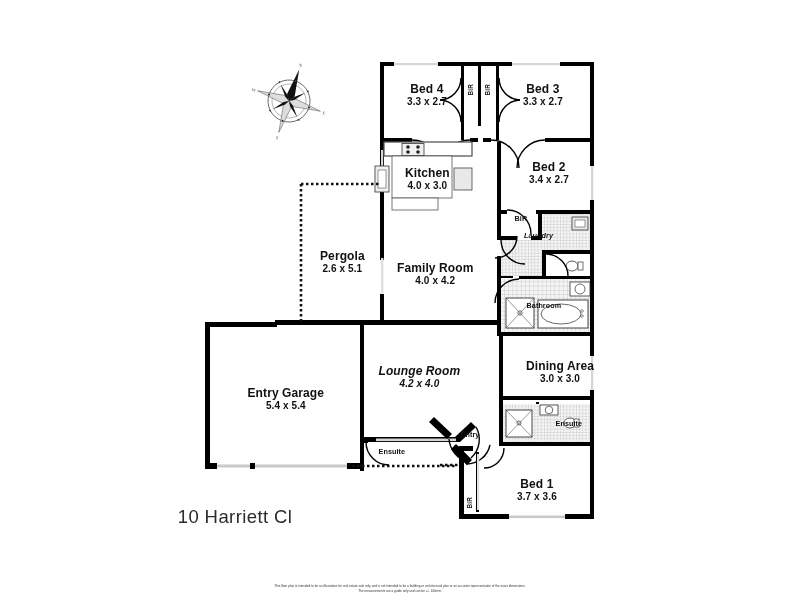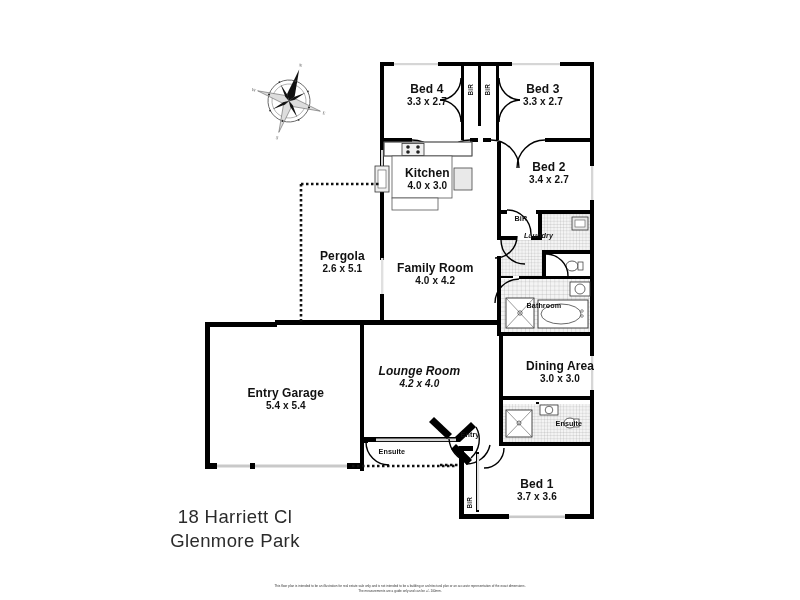--- a/index.html
+++ b/index.html
@@ -357,20 +357,19 @@
 </div>
 <div class="lbl" style="left: 517px; top: 477px;">
   <span class="r">Bed 1</span>
     <span class="d">3.7 x 3.6</span>
 </div>
 <div class="lbl tiny vert" style="left: 463.5px; top: 499px;">
   <span class="r">BiR</span>
 </div>
 
 <div id="title">
-  <span>18 Harriett Cl</span>
-  <span>Glenmore Park</span>
+  <span>10 Harriett Cl</span>
 </div>
 
 <div id="disclaimer">
   <span>This floor plan is intended to be an illustration for real estate sale only and is not intended to be a building or architectural plan or an accurate representation of the exact dimensions.</span>
   <span>The measurements are a guide only and can be +/- 100mm.</span>
 </div>
 
 </body></html>

